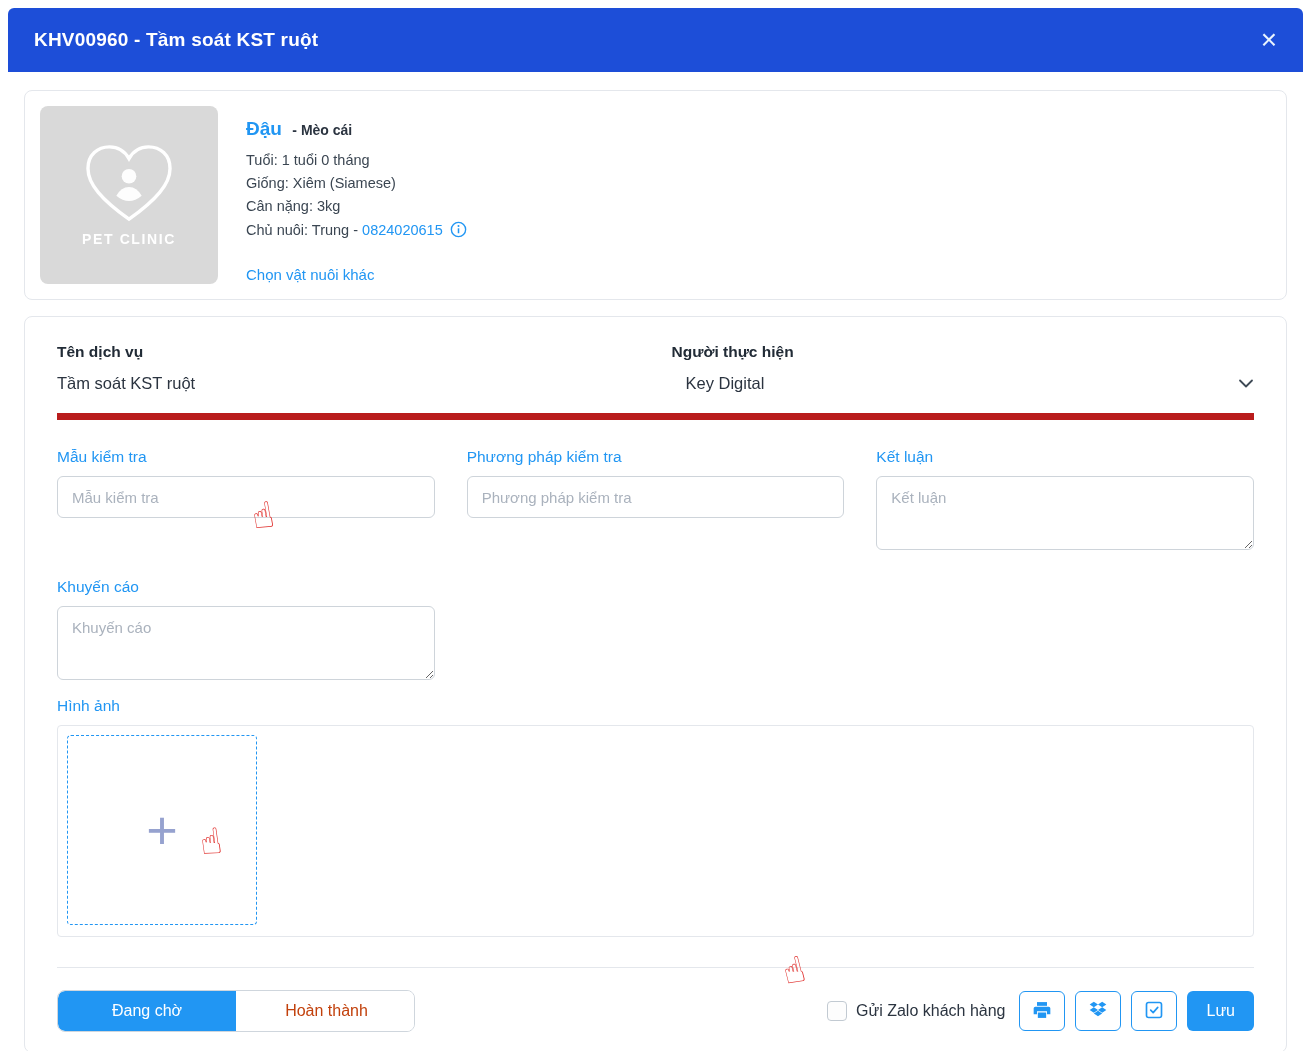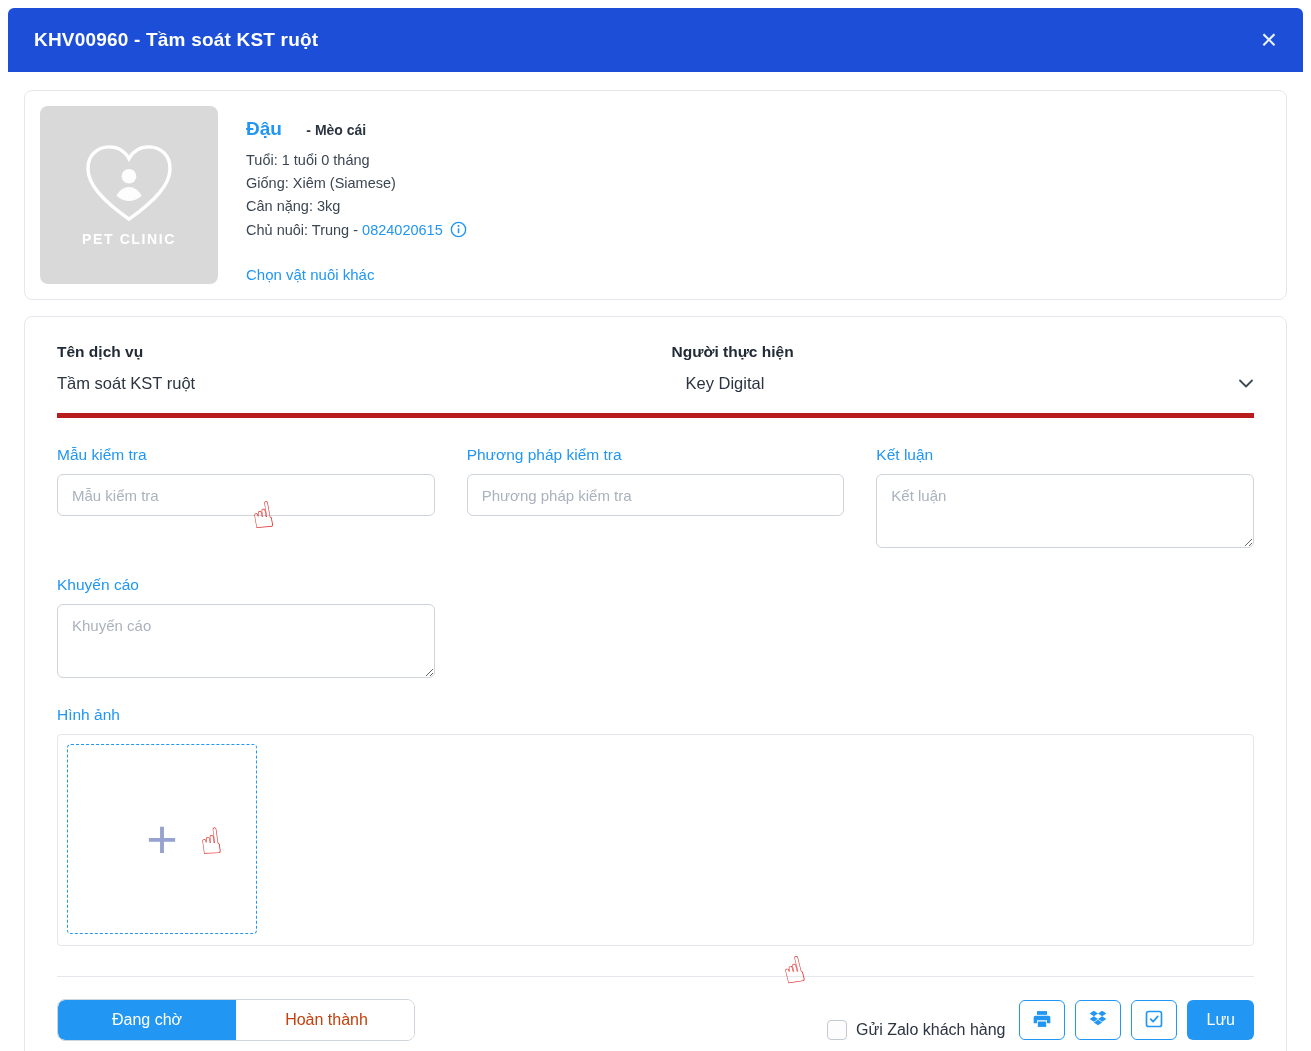--- a/index.html
+++ b/index.html
@@ -37,33 +37,33 @@
   .pet-card { display: flex; padding: 15px; gap: 28px; }
   .pet-photo {
     width: 178px; height: 178px; background: #d9d9d9; border-radius: 8px;
     display: flex; flex-direction: column; align-items: center; justify-content: center;
     gap: 4px; flex: 0 0 auto;
   }
   .logo-text { color: #fff; font-size: 14px; font-weight: bold; letter-spacing: 1.6px; }
   .pet-details { width: 392px; padding-top: 12px; }
   .pet-name-row { margin-bottom: 12px; }
   .pet-name { color: #2196f3; font-weight: bold; font-size: 19px; }
-  .pet-sex { font-weight: bold; font-size: 14px; margin-left: 20px; color: #2b3440; }
+  .pet-sex { font-weight: bold; font-size: 14px; margin-left: 6px; color: #2b3440; }
   .pet-line { font-size: 14.5px; margin-bottom: 7px; color: #3b4652; }
   .phone-link { color: #2196f3; text-decoration: none; }
   .info-icon { vertical-align: -3px; margin-left: 3px; display: inline-block; }
   .choose-other { display: inline-block; margin-top: 18px; color: #2196f3; font-size: 15px; text-decoration: none; }
   .visit-details { flex: 1; padding-top: 26px; font-size: 16px; color: #2b3440; }
   .visit-details .visit-line { margin-bottom: 9px; }
 
   
   .form-card { margin-top: 16px; padding: 26px 32px 20px; }
   .service-row {
     display: grid; grid-template-columns: 1fr 1fr; column-gap: 32px;
-    padding-bottom: 20px; border-bottom: 5px solid #b91c1c;
+    padding-bottom: 20px; border-bottom: 7px solid #b91c1c;
   }
   .label-strong { font-weight: bold; font-size: 15.5px; color: #212b36; margin-bottom: 13px; }
   .service-value { font-size: 16.5px; color: #2b3440; }
   .select-box {
     display: flex; justify-content: space-between; align-items: center;
     padding-left: 14px; font-size: 16.5px; cursor: pointer; color: #2b3440;
   }
   .fields-grid {
     display: grid; grid-template-columns: 1fr 1fr 1fr;
     column-gap: 32px; row-gap: 28px; margin-top: 28px;
@@ -73,41 +73,41 @@
     width: 100%; height: 42px; border: 1px solid #ced4da; border-radius: 6px;
     padding: 0 14px; font-size: 15px; font-family: inherit; color: #343a40; background: #fff;
   }
   .text-area {
     width: 100%; height: 74px; border: 1px solid #ced4da; border-radius: 6px;
     padding: 12px 14px; font-size: 15px; font-family: inherit; color: #343a40;
     resize: both; display: block;
   }
   .text-input::placeholder, .text-area::placeholder { color: #aab2bd; }
 
-  .image-field { margin-top: 28px; }
+  .image-field { margin-top: 17px; }
   .upload-area { border: 1px solid #e4e7ec; border-radius: 4px; padding: 9px; height: 212px; }
   .upload-box {
     width: 190px; height: 190px; border: 1px dashed #2196f3; border-radius: 4px;
     display: flex; align-items: center; justify-content: center; cursor: pointer; background: #fff;
   }
   .plus-sign { font-size: 54px; font-weight: 300; color: #96a2cf; line-height: 1; }
 
   .divider { border-top: 1px solid #e4e7ec; margin-top: 30px; }
 
   
   .footer-row { display: flex; align-items: center; justify-content: space-between; margin-top: 22px; }
   .segmented { display: flex; border: 1px solid #cfd6dd; border-radius: 8px; overflow: hidden; height: 42px; }
   .seg {
     min-width: 178px; font-size: 16px; border: none; background: #fff;
     cursor: pointer; font-family: inherit; padding: 0 20px;
   }
   .seg.active { background: #2196f3; color: #fff; border-radius: 7px 0 0 7px; }
   .seg.done { color: #c2410c; padding-left: 23px; }
 
-  .footer-right { display: flex; align-items: flex-end; gap: 10px; }
+  .footer-right { display: flex; align-items: center; gap: 10px; }
   .zalo-label { display: flex; align-items: center; gap: 9px; font-size: 16px; color: #2b3440; margin-right: 4px; cursor: pointer; }
   .zalo-checkbox {
     appearance: none; -webkit-appearance: none;
     width: 20px; height: 20px; border: 1px solid #c2cad2; border-radius: 4px;
     background: #fdfdfd; cursor: pointer;
   }
   .icon-btn {
     width: 46px; height: 40px; border: 1px solid #2196f3; background: #fff;
     border-radius: 6px; display: flex; align-items: center; justify-content: center; cursor: pointer;
   }

